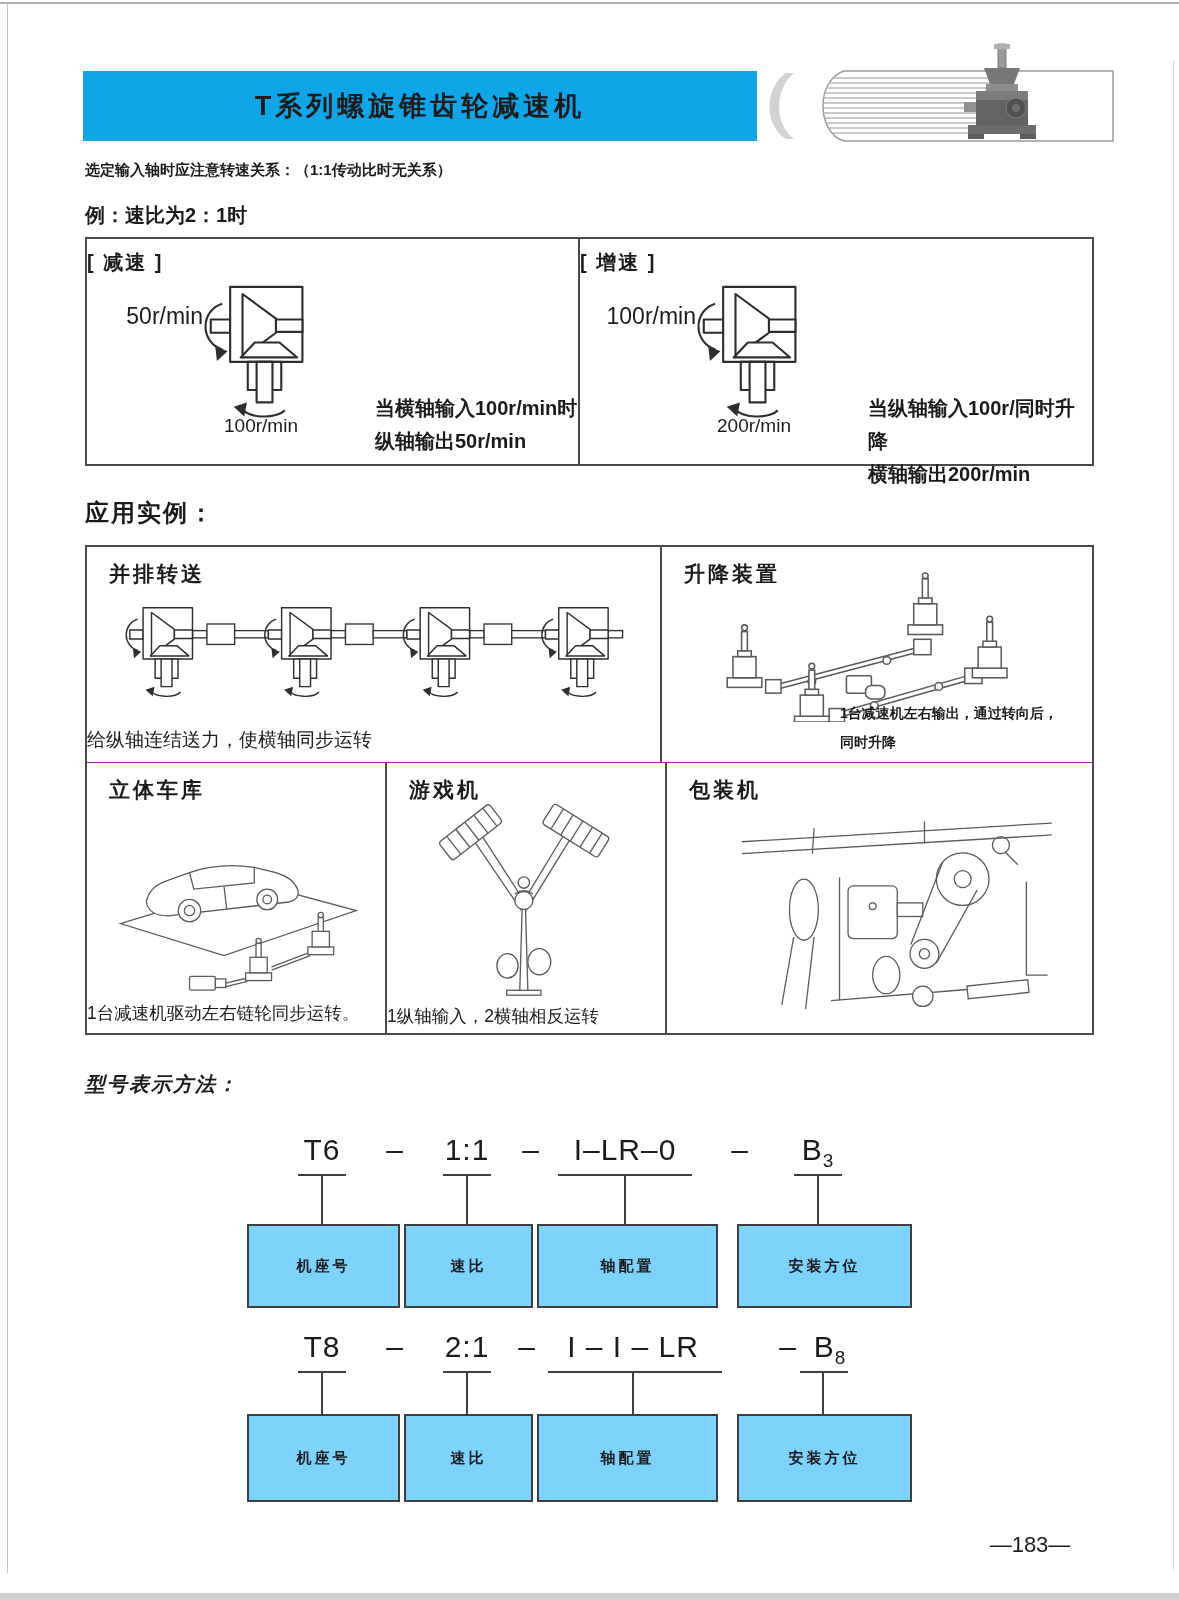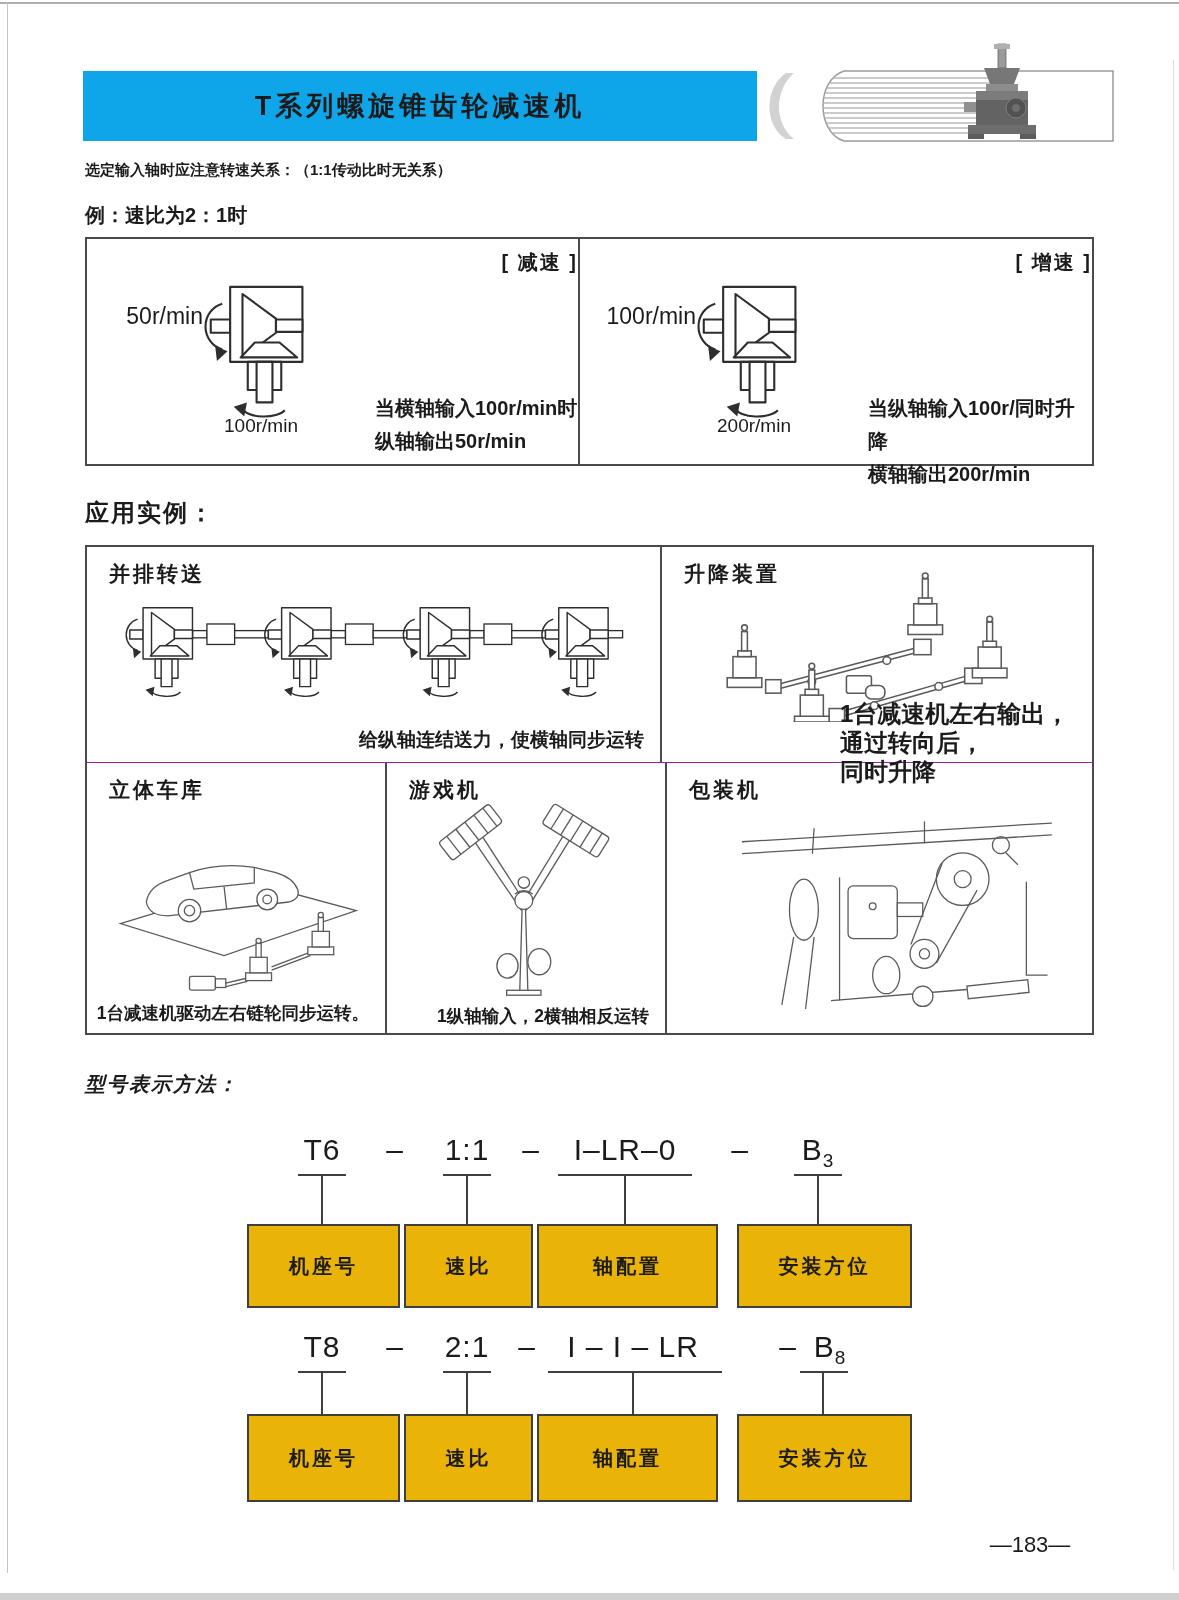--- a/index.html
+++ b/index.html
@@ -21,50 +21,50 @@
 
   
   .intro-note{left:85px;top:161px;font-size:15px;font-weight:bold;}
   .intro-example{left:85px;top:202px;font-size:20px;font-weight:bold;}
 
   
   .speed-table{left:85px;top:237px;width:1005px;height:225px;border:2px solid #4a4a4a;display:flex;}
   .speed-cell{position:relative;height:100%;}
   .speed-cell.reduction{width:491px;border-right:2px solid #4a4a4a;}
   .speed-cell.increase{flex:1;}
-  .mode-label{position:absolute;top:10px;left:0;right:0;text-align:right;font-size:20px;font-weight:bold;letter-spacing:2px;}
+  .mode-label{position:absolute;top:10px;left:0;right:0;text-align:left;font-size:20px;font-weight:bold;letter-spacing:2px;}
   .gear-icon{position:absolute;left:115px;top:40px;}
   .spd-side{position:absolute;left:10px;width:106px;top:64px;text-align:right;font-size:23px;}
   .spd-bottom{position:absolute;left:104px;width:140px;top:176px;text-align:center;font-size:19px;}
   .spd-desc{position:absolute;left:288px;top:153px;font-size:20px;font-weight:bold;line-height:33px;}
 
   
   .apps-heading{left:85px;top:497px;font-size:24px;font-weight:bold;letter-spacing:2px;}
   .apps-table{left:85px;top:545px;width:1005px;height:486px;border:2px solid #4a4a4a;display:flex;flex-direction:column;}
   .apps-row{display:flex;position:relative;}
   .apps-row.r1{height:215px;border-bottom:1px solid #a21caf;}
   .apps-row.r2{flex:1;}
   .app-cell{position:relative;}
   .cell-border{border-right:2px solid #4a4a4a;}
   .w-a{width:573px;} .w-b{flex:1;} .w-c{width:298px;} .w-d{width:278px;} .w-e{flex:1;}
   .cell-title{position:absolute;left:22px;top:13px;font-size:21px;font-weight:bold;letter-spacing:3px;}
-  .caption-center{position:absolute;left:0;right:16px;text-align:right;font-weight:700;}
+  .caption-center{position:absolute;left:0;right:0;text-align:left;font-weight:400;}
   .pc-caption{top:180px;font-size:19px;}
   .park-caption{top:238px;font-size:17.5px;}
   .game-caption{top:241px;font-size:17.5px;}
-  .lift-caption{position:absolute;left:178px;top:152px;font-size:24px;font-weight:600;line-height:29px;}
+  .lift-caption{position:absolute;left:178px;top:152px;font-size:14px;font-weight:600;line-height:29px;}
 
   
   .model-heading{left:85px;top:1071px;font-size:20px;font-weight:bold;letter-spacing:2px;font-style:italic;}
   .code-part{position:absolute;transform:translateX(-50%);font-size:30px;white-space:nowrap;letter-spacing:1px;}
   .code-part sub{font-size:19px;}
   .tick{position:absolute;border-top:2px solid #3f3f3f;height:0;}
   .vline{position:absolute;border-left:2px solid #3f3f3f;width:0;}
-  .mbox{position:absolute;border:2px solid #3f3f3f;background:#eab308;display:flex;align-items:center;
-        justify-content:center;font-size:20px;font-weight:600;letter-spacing:3px;}
+  .mbox{position:absolute;border:2px solid #3f3f3f;background:#7dd3fc;display:flex;align-items:center;
+        justify-content:center;font-size:15px;font-weight:600;letter-spacing:3px;}
 
   .page-number{left:930px;top:1532px;width:200px;text-align:center;font-size:22px;}
 </style>
 </head>
 <body>
 
 <svg width="0" height="0" style="position:absolute" aria-hidden="true">
   <defs>
     <symbol id="gear-unit" viewBox="0 0 130 160">
       <g fill="#fff" stroke="#2e2e2e" stroke-width="2.4" stroke-linejoin="round">

